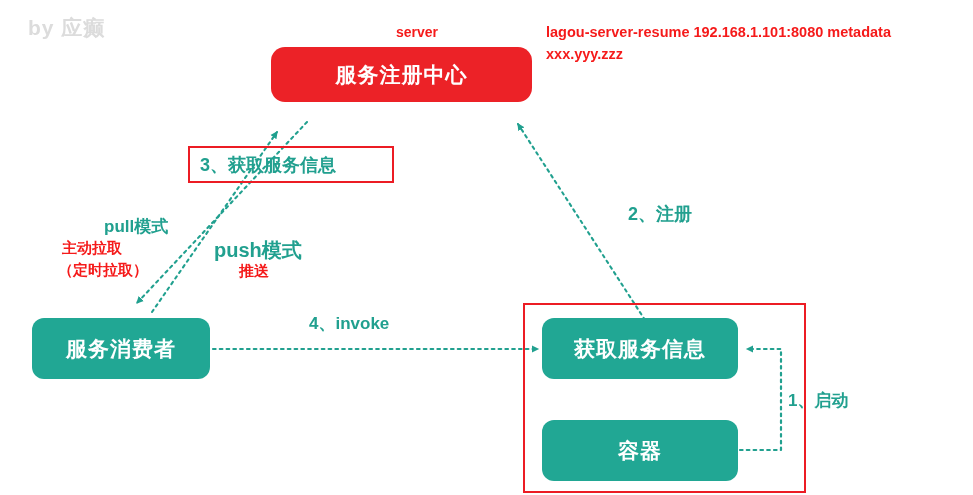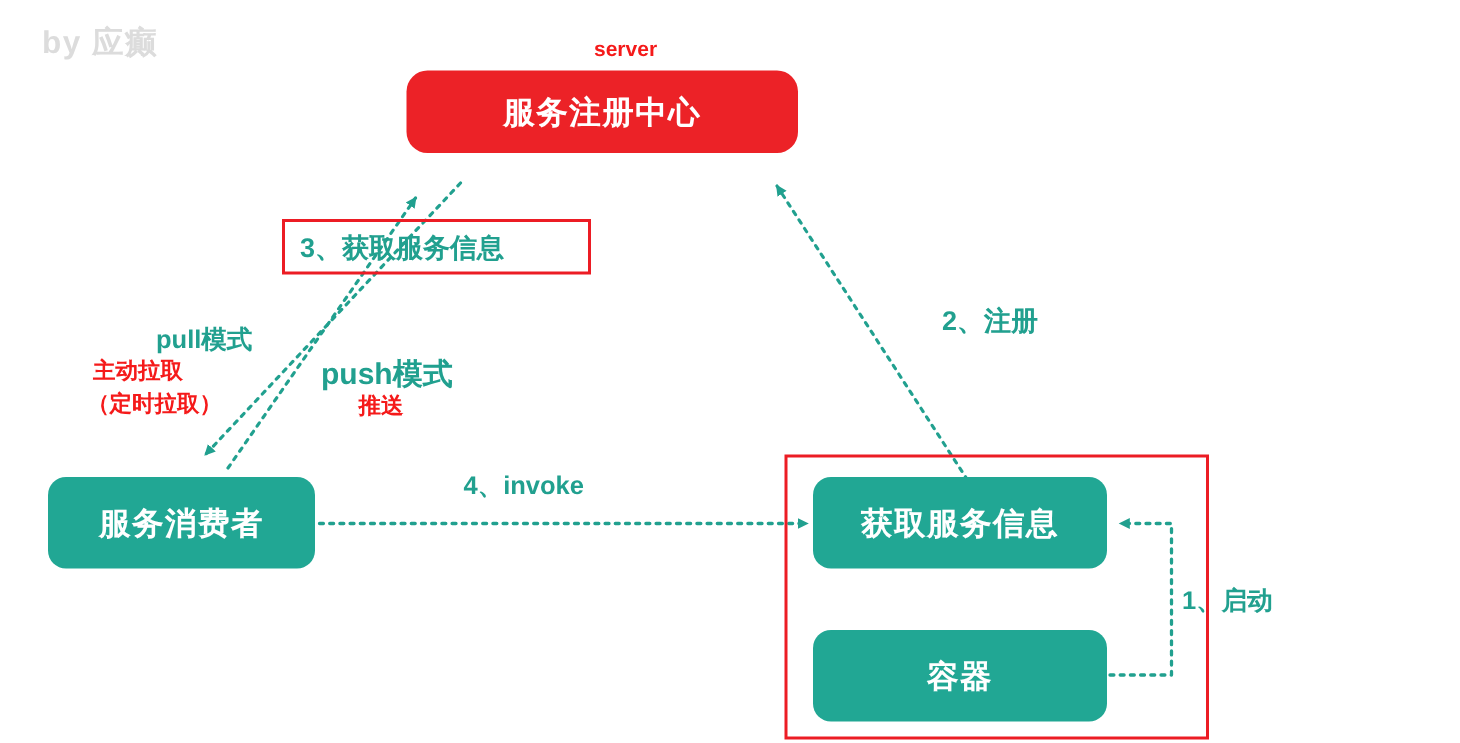--- a/index.html
+++ b/index.html
@@ -177,20 +177,24 @@
   <div class="node provider">
     <span>获取服务信息</span>
   </div>
 
   <div class="node container">
     <span>容器</span>
   </div>
 
   <div class="lbl red lbl-server">server</div>
 
+  <div class="lbl red lbl-meta">
+    <div>lagou-server-resume  192.168.1.101:8080 metadata</div>
+    <div>xxx.yyy.zzz</div>
+  </div>
 
   <div class="lbl teal lbl-step3">3、获取服务信息</div>
 
   <div class="lbl teal lbl-step2">2、注册</div>
 
   <div class="lbl teal lbl-step4">4、invoke</div>
 
   <div class="lbl teal lbl-step1">1、启动</div>
 
   <div class="lbl teal lbl-pull">pull模式</div>

